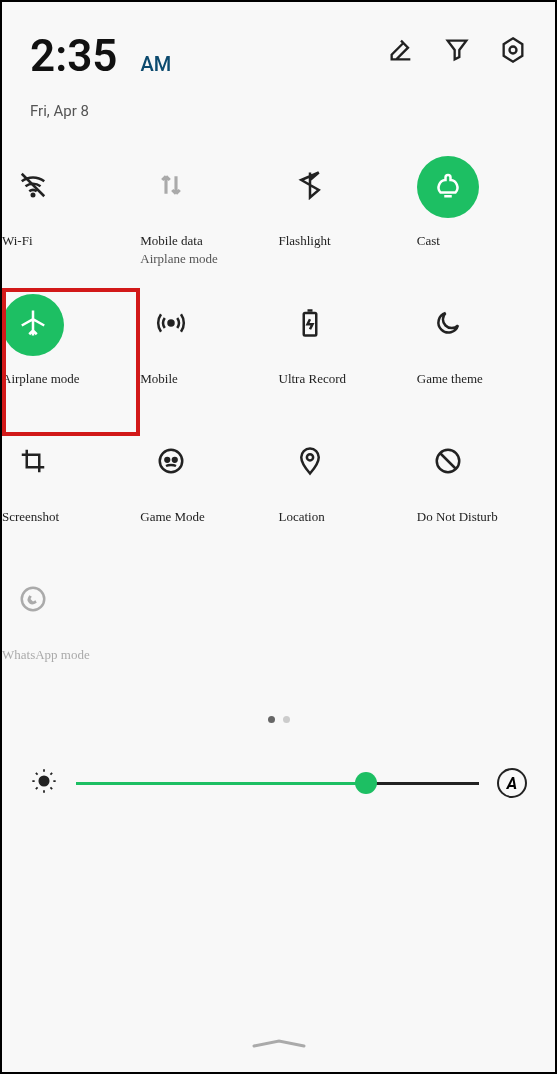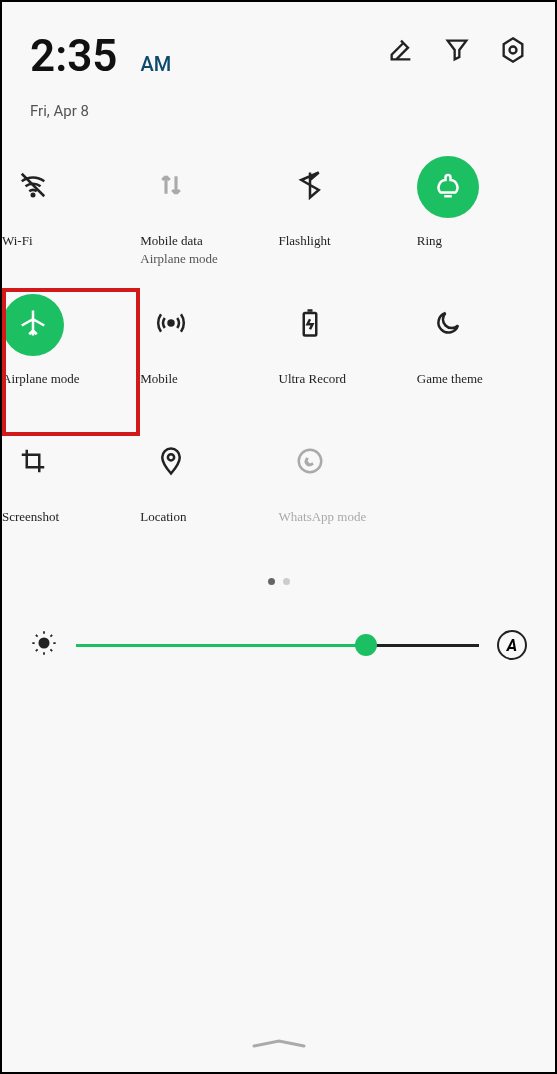--- a/index.html
+++ b/index.html
@@ -111,21 +111,21 @@
   </div>
 
   <div class="tile">
     <div class="icon-wrap active">
         <span>
       <svg viewBox="0 0 24 24" fill="none" stroke="#fff" stroke-width="2">
             <path d="M6 18h12a6 6 0 0 0-4-10V6a2 2 0 0 0-4 0v2a6 6 0 0 0-4 10zM9 21h6"></path>
           </svg>
     </span>
       </div>
-    <div class="tile-label">Ring</div>
+    <div class="tile-label">Cast</div>
   </div>
 
 
   <div class="tile" style="position:relative;">
     <div class="highlight"></div>
     <div class="icon-wrap active">
         <span>
       <svg viewBox="0 0 24 24" fill="none" stroke="#fff" stroke-width="2">
             <path d="M12 2v20M3 14l9-5 9 5M9 21l3-3 3 3"></path>
           </svg>
@@ -174,34 +174,58 @@
     <div class="icon-wrap">
         <span>
       <svg viewBox="0 0 24 24" fill="none" stroke="#222" stroke-width="2">
             <path d="M7 3v14h14M3 7h14v14"></path>
           </svg>
     </span>
       </div>
     <div class="tile-label">Screenshot</div>
   </div>
 
+  <div class="tile">
+    <div class="icon-wrap">
+        <span>
+      <svg viewBox="0 0 24 24" fill="none" stroke="#222" stroke-width="2">
+            <circle cx="12" cy="12" r="9"></circle>
+            <circle cx="9" cy="11" r="1.5" fill="#222"></circle>
+            <circle cx="15" cy="11" r="1.5" fill="#222"></circle>
+            <path d="M8 16c2-1 6-1 8 0"></path>
+          </svg>
+    </span>
+      </div>
+    <div class="tile-label">Game Mode</div>
+  </div>
 
 
   <div class="tile">
     <div class="icon-wrap">
         <span>
       <svg viewBox="0 0 24 24" fill="none" stroke="#222" stroke-width="2">
             <path d="M12 2a7 7 0 0 1 7 7c0 5-7 13-7 13S5 14 5 9a7 7 0 0 1 7-7z"></path>
             <circle cx="12" cy="9" r="2.5"></circle>
           </svg>
     </span>
       </div>
     <div class="tile-label">Location</div>
   </div>
 
+  <div class="tile">
+    <div class="icon-wrap">
+        <span>
+      <svg viewBox="0 0 24 24" fill="none" stroke="#222" stroke-width="2">
+            <circle cx="12" cy="12" r="9"></circle>
+            <line x1="6" y1="6" x2="18" y2="18"></line>
+          </svg>
+    </span>
+      </div>
+    <div class="tile-label">Do Not Disturb</div>
+  </div>
 
   <div class="tile">
     <div class="icon-wrap">
         <span>
       <svg viewBox="0 0 24 24" fill="none" stroke="#aaa" stroke-width="2">
             <circle cx="12" cy="12" r="9"></circle>
             <path d="M8 14c1 2 3 3 5 2l2-1-1-2-2 1-2-2 1-2-2-1-1 2c-1 2 0 3 0 3z" fill="#aaa" stroke="none"></path>
           </svg>
     </span>
       </div>

